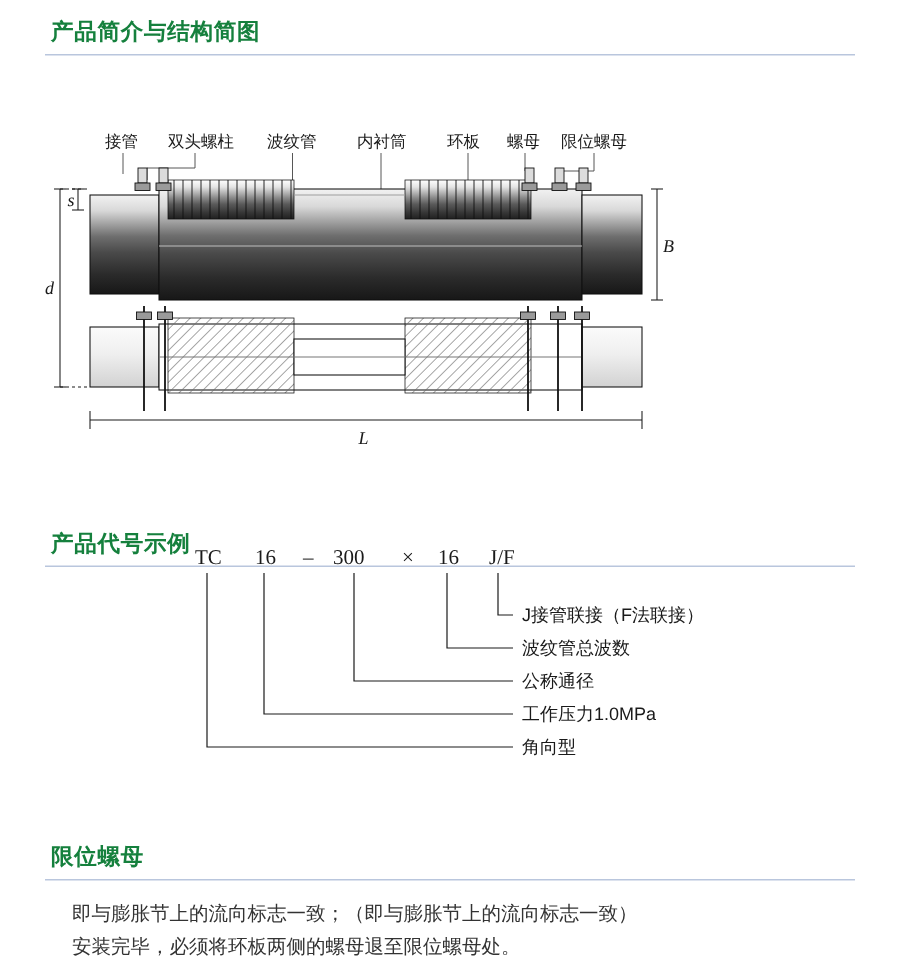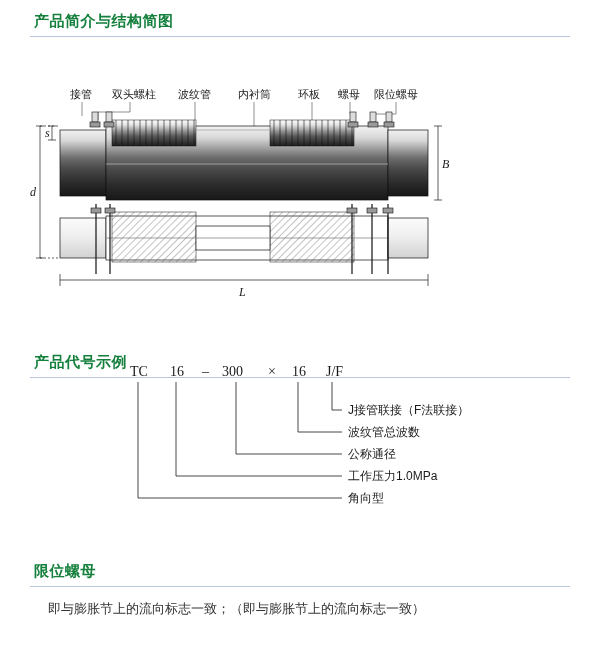--- a/index.html
+++ b/index.html
@@ -311,13 +311,14 @@
     <text class="code-note" x="318" y="76">波纹管总波数</text>
     <text class="code-note" x="318" y="98">公称通径</text>
     <text class="code-note" x="318" y="120">工作压力1.0MPa</text>
     <text class="code-note" x="318" y="142">角向型</text>
   </g>
 </svg>
 </div>
 
 <div id="install-notes">
   <div>即与膨胀节上的流向标志一致；（即与膨胀节上的流向标志一致）</div>
+  <div>安装完毕，必须将环板两侧的螺母退至限位螺母处。</div>
 </div>
 
 </body></html>

